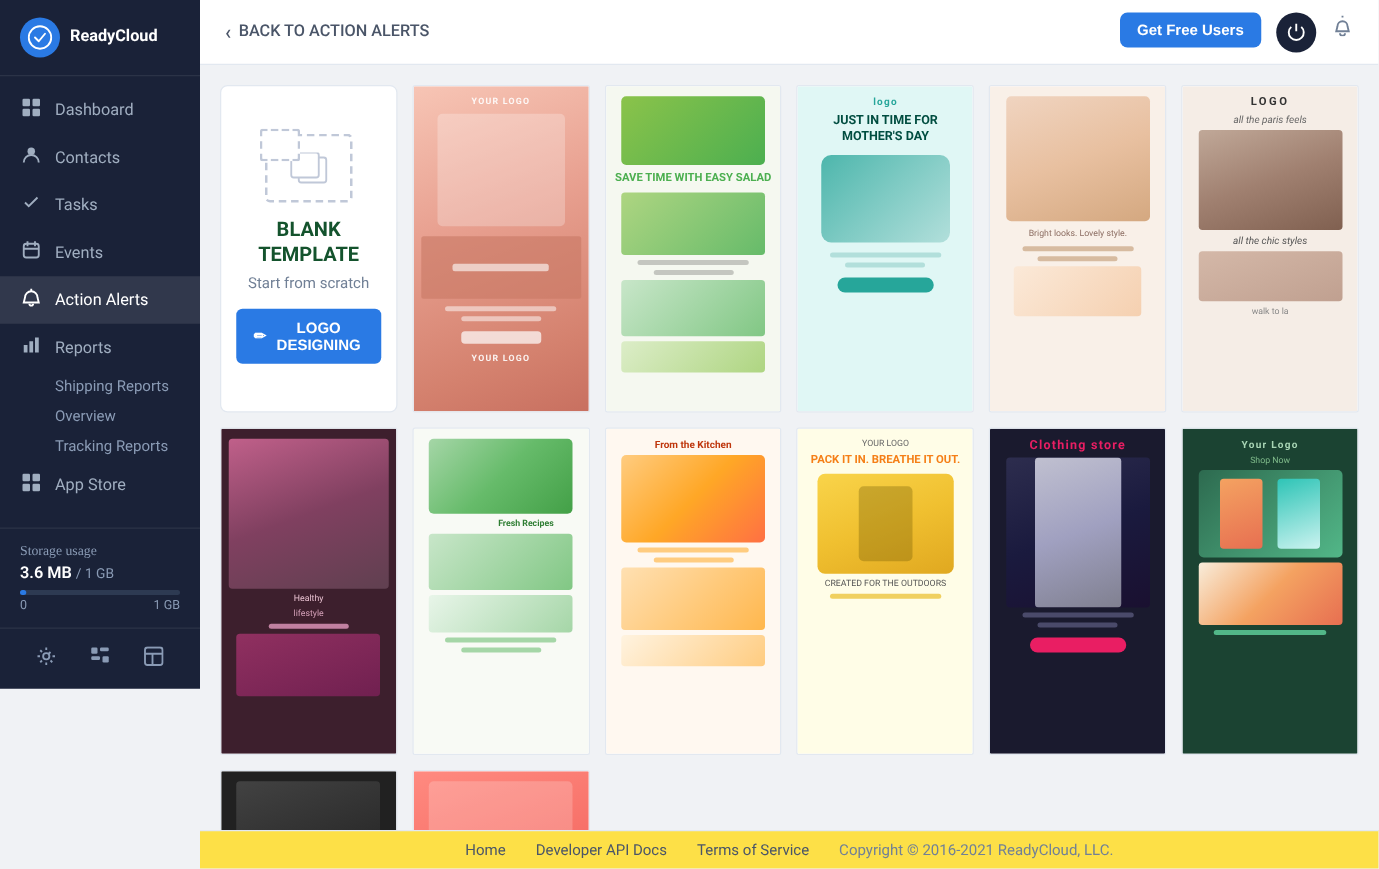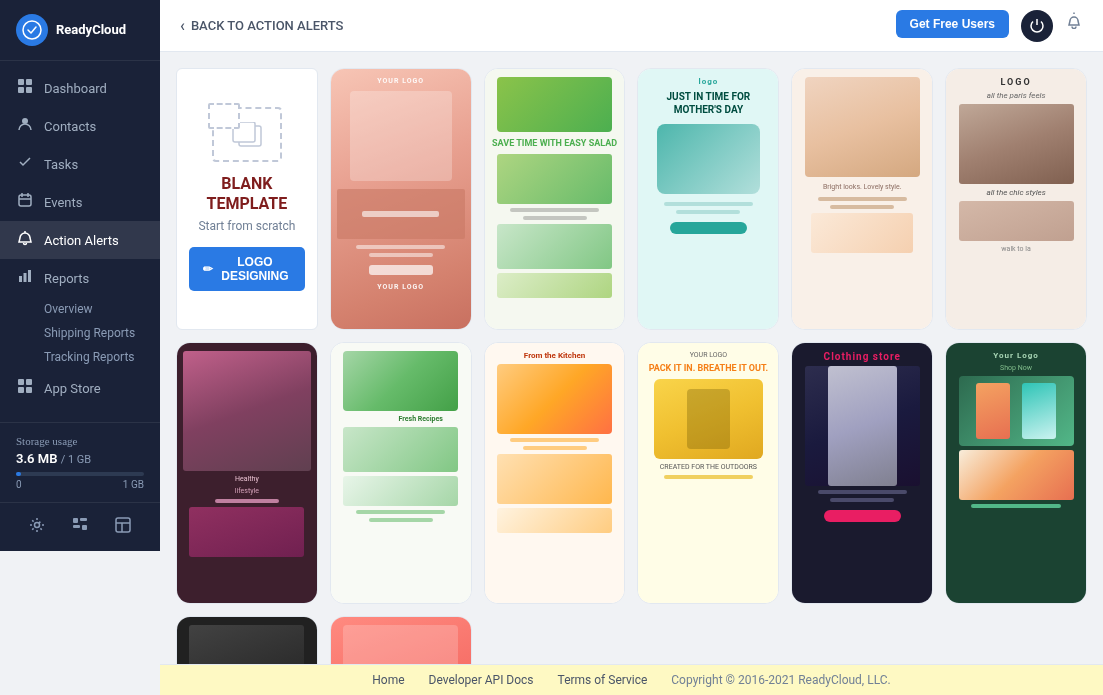--- a/index.html
+++ b/index.html
@@ -113,21 +113,21 @@
       padding: 16px;
       background: #f0f2f5;
     }
     .template-grid {
       display: grid;
       grid-template-columns: repeat(6, 1fr);
       gap: 12px;
     }
     .template-card {
       background: #fff;
-      border-radius: 14px;
+      border-radius: 2px;
       overflow: hidden;
       cursor: pointer;
       border: 1px solid #e2e8f0;
       transition: box-shadow 0.15s;
     }
 
     
     .blank-card {
       background: #fff;
       border: 1px solid #e2e8f0;
@@ -150,21 +150,21 @@
     }
     .blank-card-icon::after {
       content: '';
       width: 28px; height: 22px;
       border: 2px dashed #c0c8d8;
       border-radius: 2px;
       position: absolute;
       top: -6px; left: -6px;
       background: #fff;
     }
-    .blank-title { font-size: 16px; font-weight: 700; color: #7f1d1d; text-align: center; line-height: 1.2; margin-bottom: 6px; }
+    .blank-title { font-size: 16px; font-weight: 700; color: #14532d; text-align: center; line-height: 1.2; margin-bottom: 6px; }
     .blank-sub { font-size: 12px; color: #718096; text-align: center; margin-bottom: 14px; }
     .start-btn {
       background: #2a7ae4;
       color: #fff;
       border: none;
       border-radius: 5px;
       padding: 8px 14px;
       font-size: 12px;
       font-weight: 600;
       cursor: pointer;
@@ -186,21 +186,21 @@
     }
     .card-logo-bar { width: 100%; text-align: center; font-size: 7px; font-weight: 700; text-transform: uppercase; letter-spacing: 1px; opacity: 0.9; }
     .card-img-block { width: 80%; height: 60px; border-radius: 3px; background: rgba(255,255,255,0.2); margin: 2px 0; }
     .card-text-line { width: 70%; height: 4px; background: rgba(255,255,255,0.5); border-radius: 2px; }
     .card-text-line.short { width: 50%; }
     .card-text-line.dark { background: rgba(0,0,0,0.2); }
     .card-btn-bar { width: 50%; height: 10px; background: rgba(255,255,255,0.7); border-radius: 3px; margin-top: 4px; }
 
     
     #footer {
-      background: #fef9c3;
+      background: #fde047;
       border-top: 1px solid #e2e8f0;
       padding: 8px 20px;
       display: flex;
       align-items: center;
       justify-content: center;
       gap: 24px;
       font-size: 12px;
       color: #718096;
       flex-shrink: 0;
     }
@@ -280,24 +280,24 @@
         <svg width="16" height="16" viewBox="0 0 16 16" fill="currentColor">
             <rect x="2" y="8" width="3" height="6"></rect>
             <rect x="6.5" y="5" width="3" height="9"></rect>
             <rect x="11" y="2" width="3" height="12"></rect>
           </svg>
       </span>
       <span>Reports</span>
     </li>
 
     <li class="nav-sub">
+      <span>Shipping Reports</span>
+    </li>
+    <li class="nav-sub">
       <span>Overview</span>
-    </li>
-    <li class="nav-sub">
-      <span>Shipping Reports</span>
     </li>
     <li class="nav-sub">
       <span>Tracking Reports</span>
     </li>
 
     <li class="nav-item">
       <span class="nav-icon">
         <svg width="16" height="16" viewBox="0 0 16 16" fill="currentColor">
             <rect x="1" y="1" width="6" height="6" rx="1"></rect>
             <rect x="9" y="1" width="6" height="6" rx="1"></rect>

